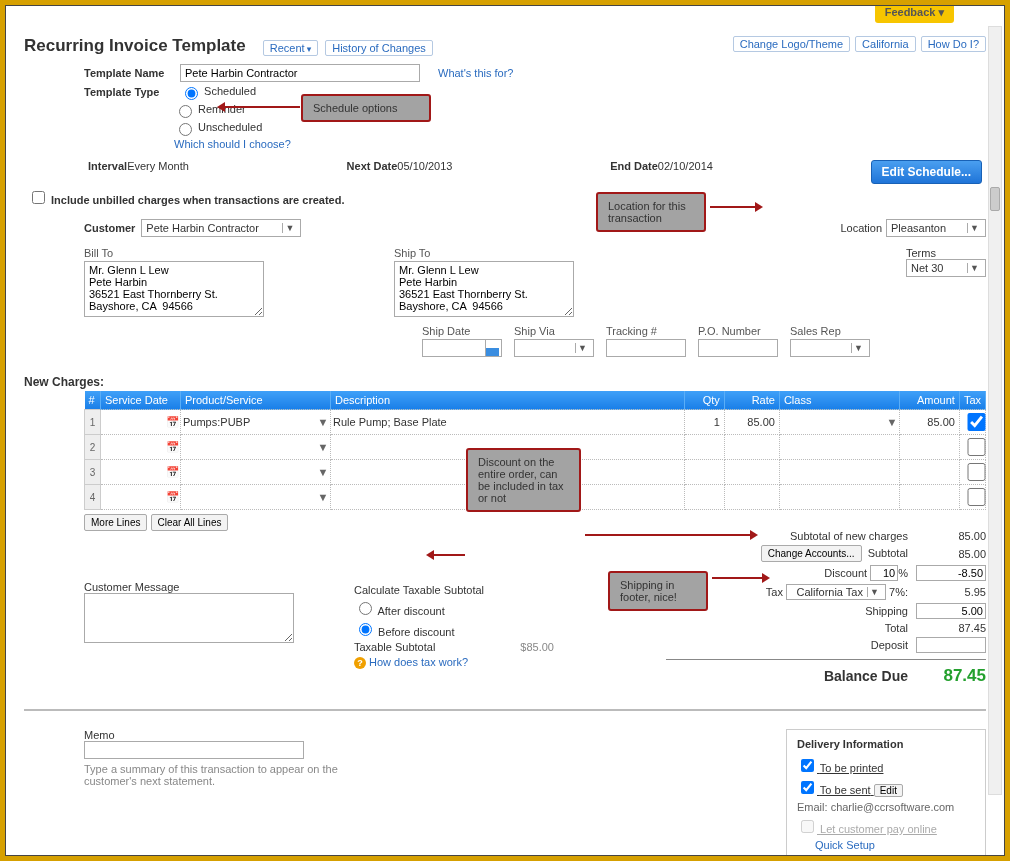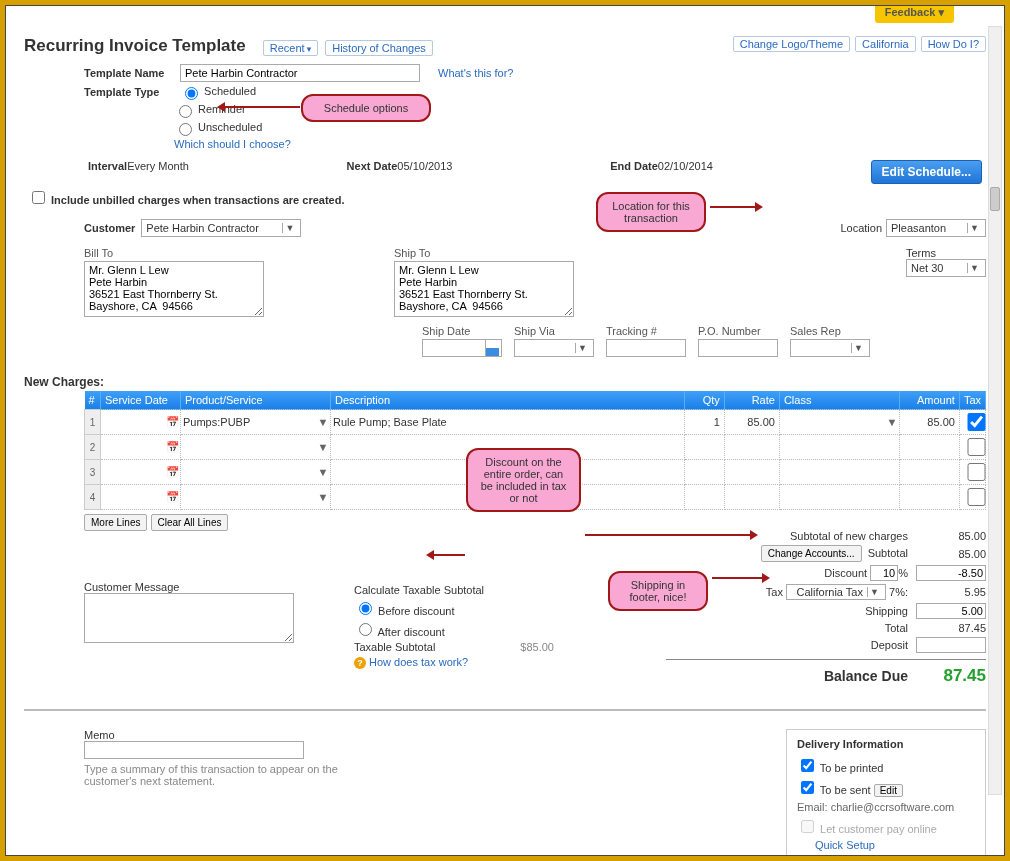--- a/index.html
+++ b/index.html
@@ -57,28 +57,28 @@
   .totals .trow .tval { width:70px; text-align:right;}
   .totals input.tinput { border:1px solid #aaa; width:70px; height:16px; text-align:right; font-size:11px; padding:0 2px;}
   .totals input.pct { width:28px; text-align:right; height:16px; border:1px solid #aaa; font-size:11px; padding:0 2px;}
   .balance-due { font-weight:bold; font-size:14px;}
   .balance-due-val { font-weight:bold; font-size:17px; color:#24a02e;}
   .sep { border-top:1px solid #888; margin:6px 0;}
   hr.page-sep { border:none; border-top:2px solid #bbb; margin:20px 0 10px 0;}
   .calc-block { font-size:11px;}
   .calc-block .crow { margin:3px 0;}
   .help-icon { display:inline-block; width:12px; height:12px; border-radius:50%; background:#f0a000; color:#fff; text-align:center; font-size:9px; line-height:12px; font-weight:bold; margin-right:3px;}
-  .callout { position:absolute; border:2px solid #a11818; border-radius:12px; background:#f9a8d4; padding:6px 10px; font-size:11px; color:#333; text-align:center; box-shadow:0 0 0 rgba(0,0,0,0);}
+  .callout { position:absolute; border:2px solid #a11818; border-radius:3px; background:#a3a3a3; padding:6px 10px; font-size:11px; color:#333; box-shadow:0 0 0 rgba(0,0,0,0);}
   .arrow-line { position:absolute; background:#a11818; height:2px; pointer-events:none;}
   .arrow-head-left::before { content:''; position:absolute; left:-8px; top:-4px; border:5px solid transparent; border-right:8px solid #a11818;}
   .arrow-head-right::after { content:''; position:absolute; right:-8px; top:-4px; border:5px solid transparent; border-left:8px solid #a11818;}
   .bottom-area { display:flex; gap:30px; margin-top:18px;}
   .delivery-box { border:1px solid #ccc; padding:8px 10px; width:200px; font-size:11px;}
   .delivery-box .dtitle { font-weight:bold; margin-bottom:6px;}
-  .delivery-box label { display:block; margin:3px 0;}
+  .delivery-box label { display:block; margin:3px 0;text-decoration:underline;}
   .edit-btn { border:1px solid #aaa; font-size:10px; padding:0 5px; border-radius:2px; background:#f3f3f3; cursor:pointer;}
   .bottom-buttons { position:absolute; bottom:10px; right:18px;}
   .scrollbar { position:absolute; right:2px; top:20px; bottom:60px; width:14px; background:#f0f0f0; border:1px solid #ddd;}
   .scrollbar .thumb { position:absolute; left:1px; right:1px; top:160px; height:24px; background:#ccc; border:1px solid #aaa; border-radius:2px;}
   .sml-chg { border:1px solid #aaa; background:#f3f3f3; font-size:10px; padding:2px 6px; border-radius:2px; cursor:pointer;}
 </style>
 </head>
 <body>
 
 <div class="outer-frame">
@@ -320,22 +320,22 @@
       <button class="grid-btn">Clear All Lines</button>
     </div>
 
     <div style="display:flex;" class="section">
       <div style="flex:0 0 230px;">
         <div style="margin-top:50px">Customer Message</div>
         <textarea style="width: 210px; height: 50px;"></textarea>
       </div>
       <div class="calc-block" style="flex:0 0 200px;margin-top:50px;margin-left:40px">
         <div class="crow">Calculate Taxable Subtotal</div>
+        <div class="crow"><label><input type="radio" style=""> <span>After discount</span></label></div>
         <div class="crow"><label><input type="radio" checked="" style=""> <span>Before discount</span></label></div>
-        <div class="crow"><label><input type="radio" style=""> <span>After discount</span></label></div>
         <div class="crow" style="display:flex;justify-content:space-between">
             <span>Taxable Subtotal</span>
             <span style="color:#888">$85.00</span>
           </div>
         <div class="crow"><span class="help-icon">?</span><span class="link">How does tax work?</span></div>
       </div>
       <div class="totals" style="margin-top:-4px">
         <div class="trow">
             <span class="tlbl">Subtotal of new charges</span>
             <span class="tval">85.00</span>

